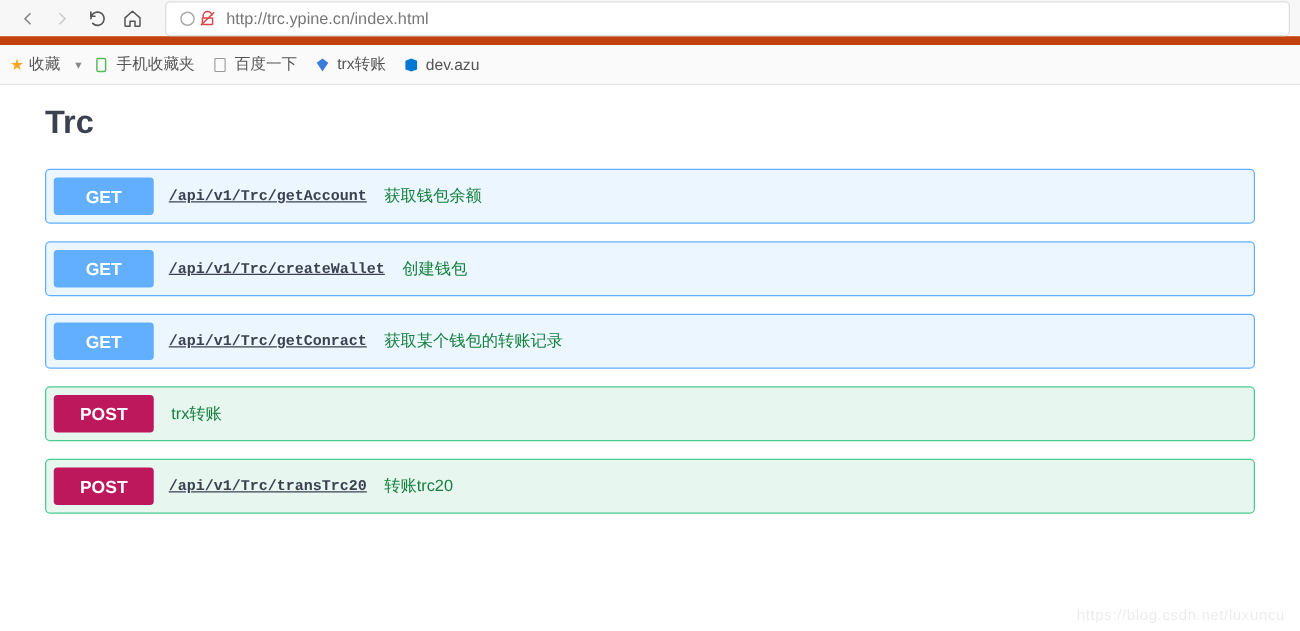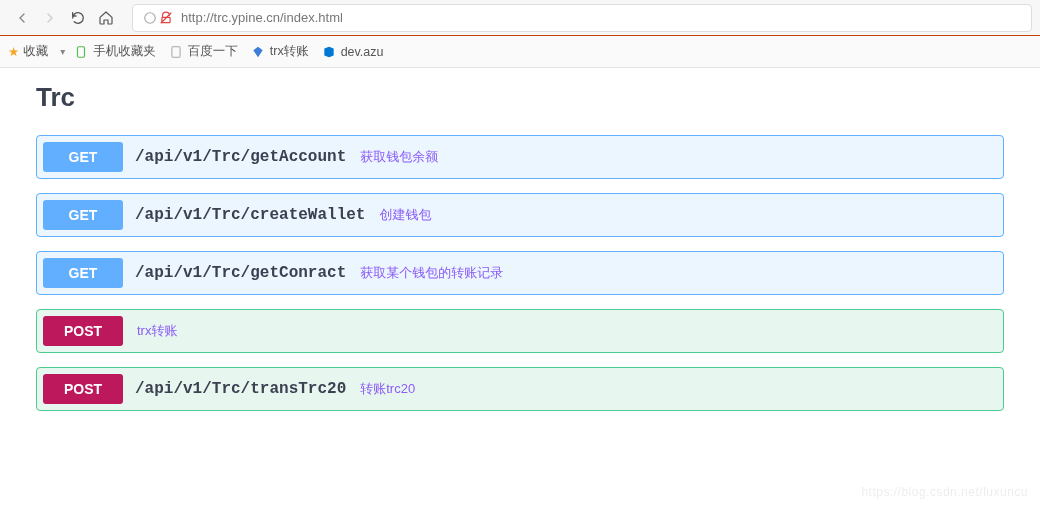--- a/index.html
+++ b/index.html
@@ -1,19 +1,19 @@
 <!DOCTYPE html>
 <html><head>
   <meta charset="utf-8">
   <style>
     * { margin: 0; padding: 0; box-sizing: border-box; }
     body { width: 1040px; height: 505px; font-family: Arial, "Microsoft YaHei", sans-serif; background: #fff; overflow: hidden; position: relative; }
     
     
-    .chrome { height: 36px; background: #f7f7f7; display: flex; align-items: center; padding: 0 8px; border-bottom: 1px solid #c2410c; }
+    .chrome { height: 36px; background: #f7f7f7; display: flex; align-items: center; padding: 0 8px; border-bottom: 7px solid #c2410c; }
     .nav-btn { width: 28px; height: 28px; display: flex; align-items: center; justify-content: center; color: #555; cursor: pointer; border-radius: 4px; }
     .nav-btn svg { width: 16px; height: 16px; }
     .url-bar { flex: 1; height: 28px; background: #fff; border: 1px solid #ddd; border-radius: 4px; margin-left: 12px; display: flex; align-items: center; padding: 0 10px; font-size: 13px; color: #555; }
     .url-bar .lock { display: flex; align-items: center; margin-right: 8px; }
     .url-bar .url-text { color: #777; }
     
     
     .bookmarks { height: 32px; background: #fafafa; display: flex; align-items: center; padding: 0 8px; border-bottom: 1px solid #e5e5e5; font-size: 12.5px; color: #555; }
     .bm-item { display: flex; align-items: center; margin-right: 12px; cursor: pointer; }
     .bm-item .bm-icon { width: 16px; height: 16px; margin-right: 4px; display: flex; align-items: center; justify-content: center; }
@@ -25,22 +25,22 @@
     h1.title { font-size: 26px; font-weight: 700; color: #3b4151; margin-bottom: 22px; font-family: sans-serif; }
     
     .op { display: flex; align-items: center; border-radius: 4px; margin-bottom: 14px; padding: 6px; cursor: pointer; text-align: center; }
     .op.get { background: #ecf6ff; border: 1px solid #61affe; }
     .op.post { background: #e8f6f0; border: 1px solid #49cc90; }
     
     .method { width: 80px; height: 30px; display: flex; align-items: center; justify-content: center; border-radius: 3px; color: #fff; font-weight: 700; font-size: 14px; font-family: sans-serif; }
     .op.get .method { background: #61affe; }
     .op.post .method { background: #be185d; }
     
-    .path { margin-left: 12px; font-family: "Courier New", monospace; font-size: 16px; font-weight: 600; color: #3b4151; }
-    .desc { margin-left: 14px; font-size: 13px; color: #8b5cf6; }
+    .path { margin-left: 12px; font-family: "Courier New", monospace; font-size: 12px; font-weight: 600; color: #3b4151; text-decoration: underline; }
+    .desc { margin-left: 14px; font-size: 13px; color: #15803d; }
     
     .watermark { position: absolute; bottom: 6px; right: 12px; font-size: 12px; color: rgba(0,0,0,0.08); font-family: sans-serif; letter-spacing: 0.5px; }
   </style>
 </head>
 <body>
 
 <div class="chrome">
   <div class="nav-btn">
     <svg viewBox="0 0 24 24">
         <path d="M15 6l-6 6 6 6" stroke="#888" stroke-width="2" fill="none" stroke-linecap="round"></path>

